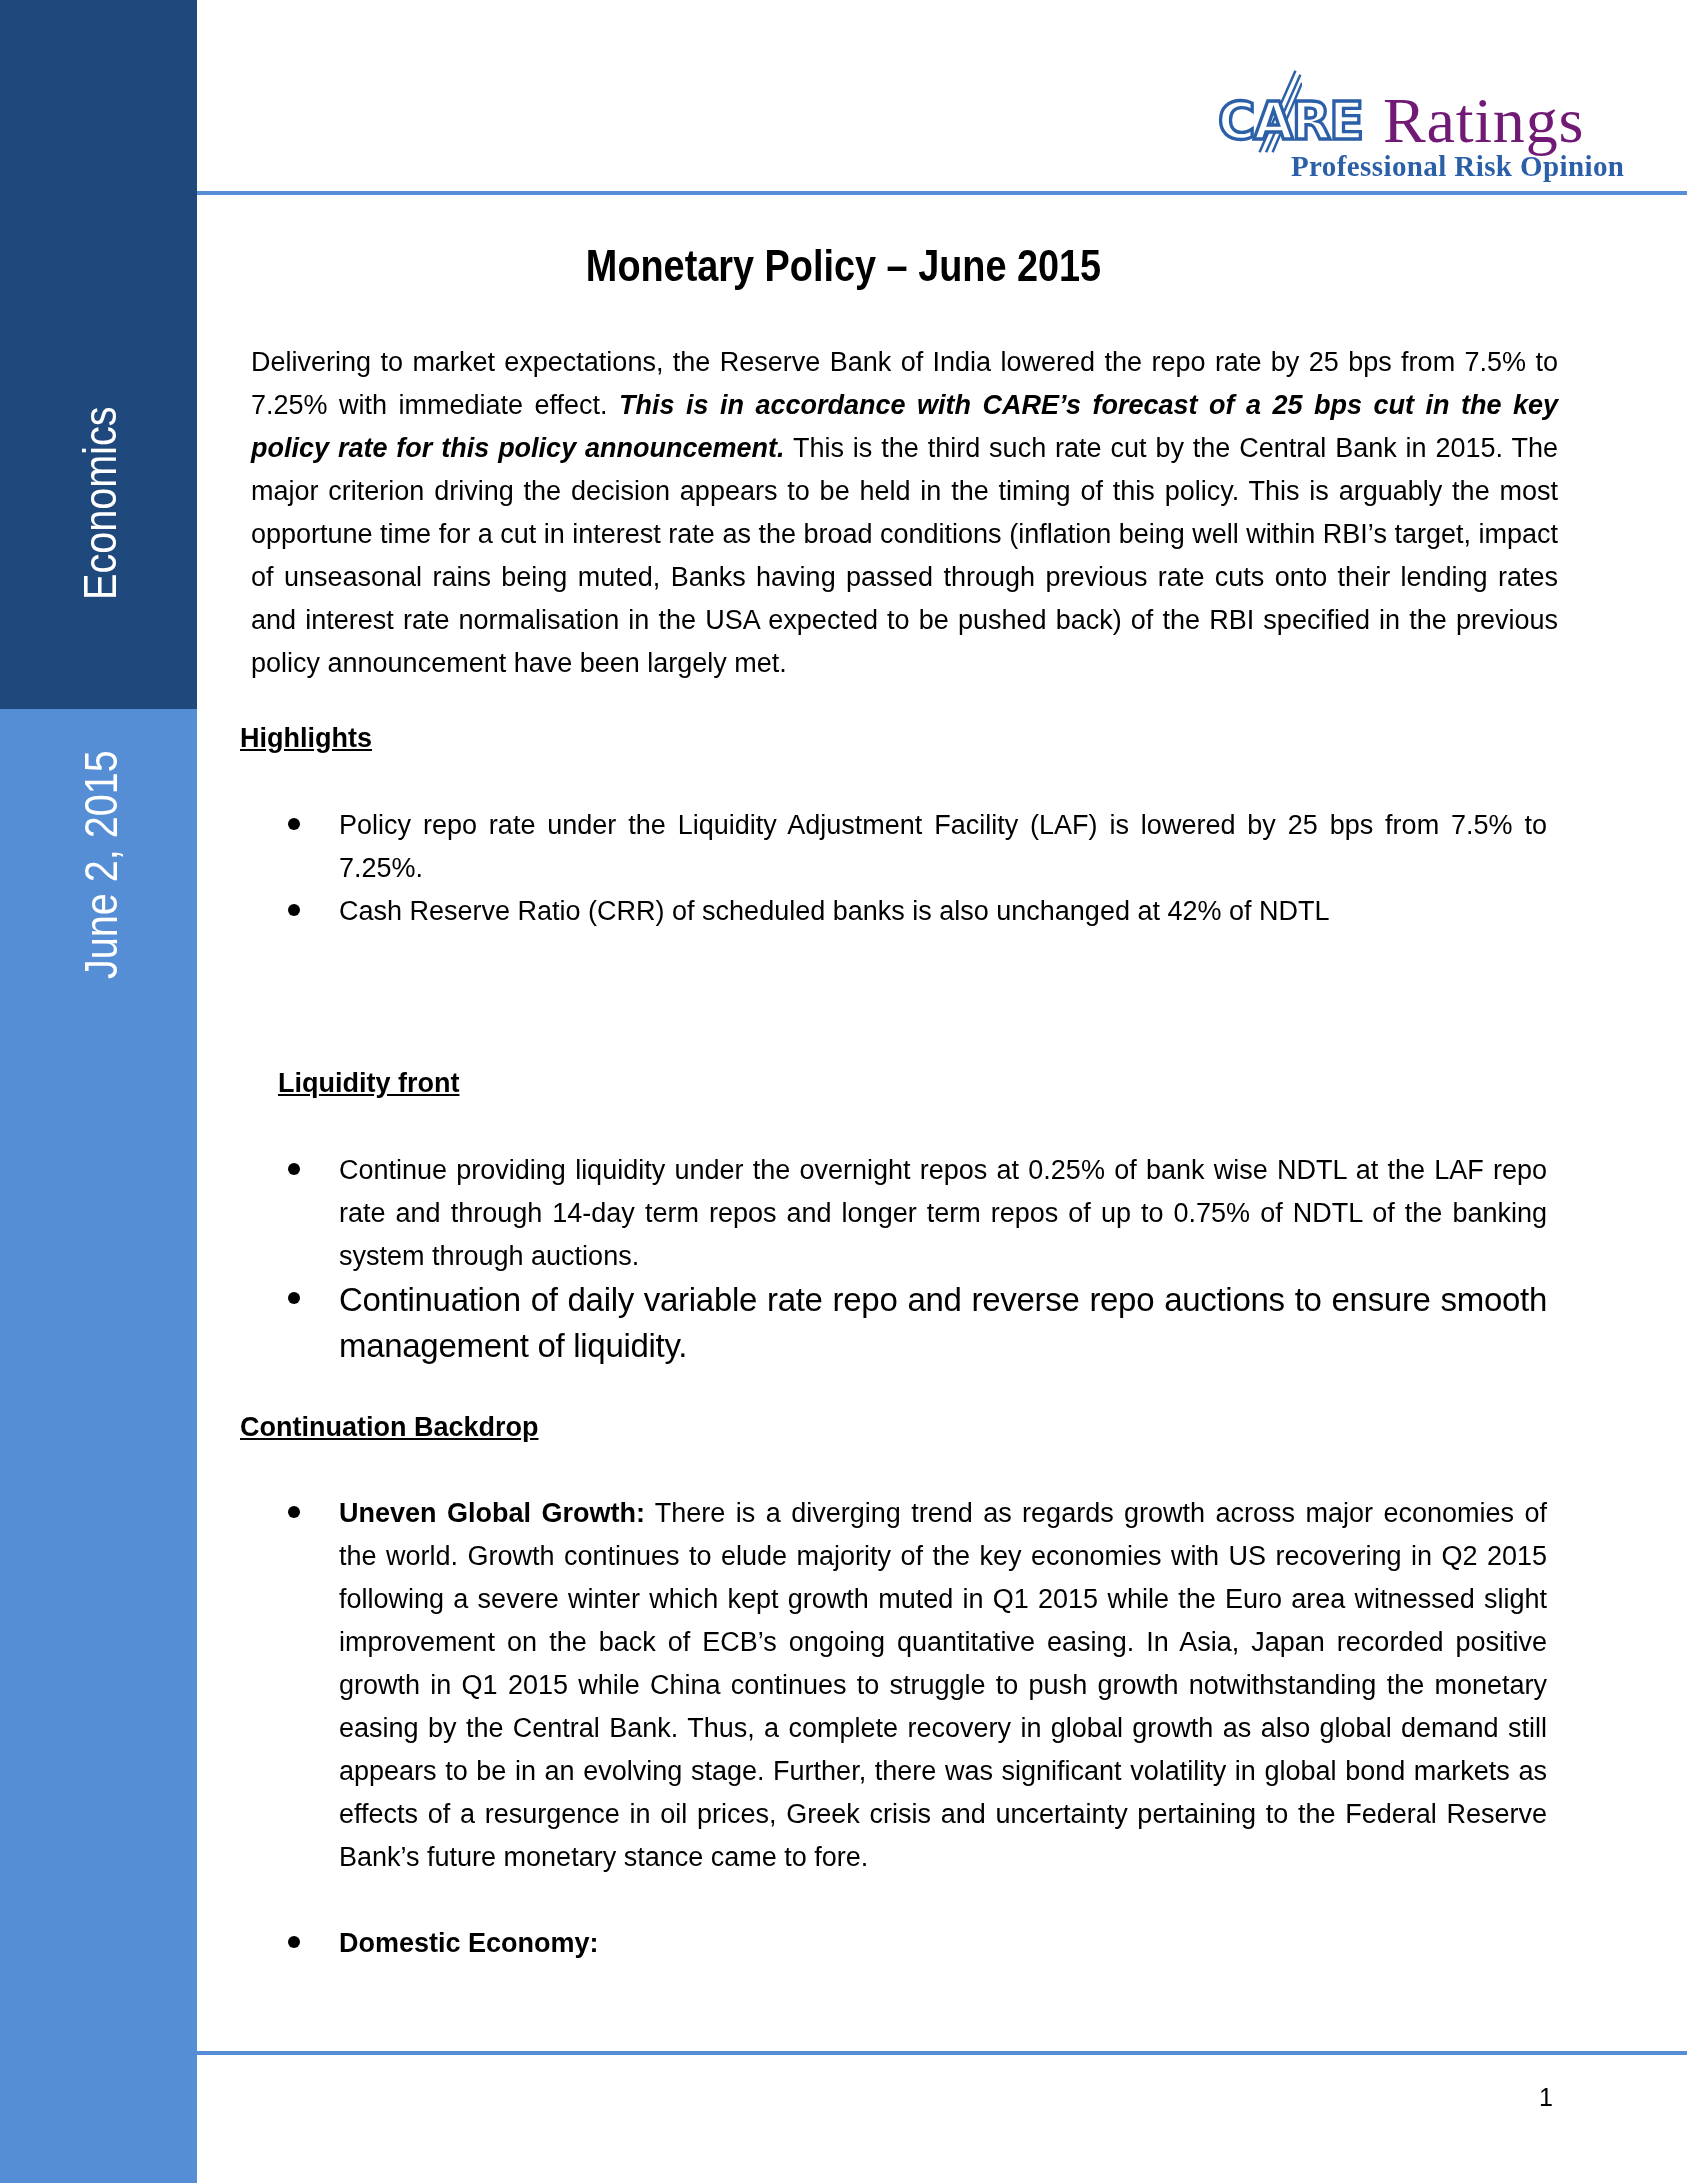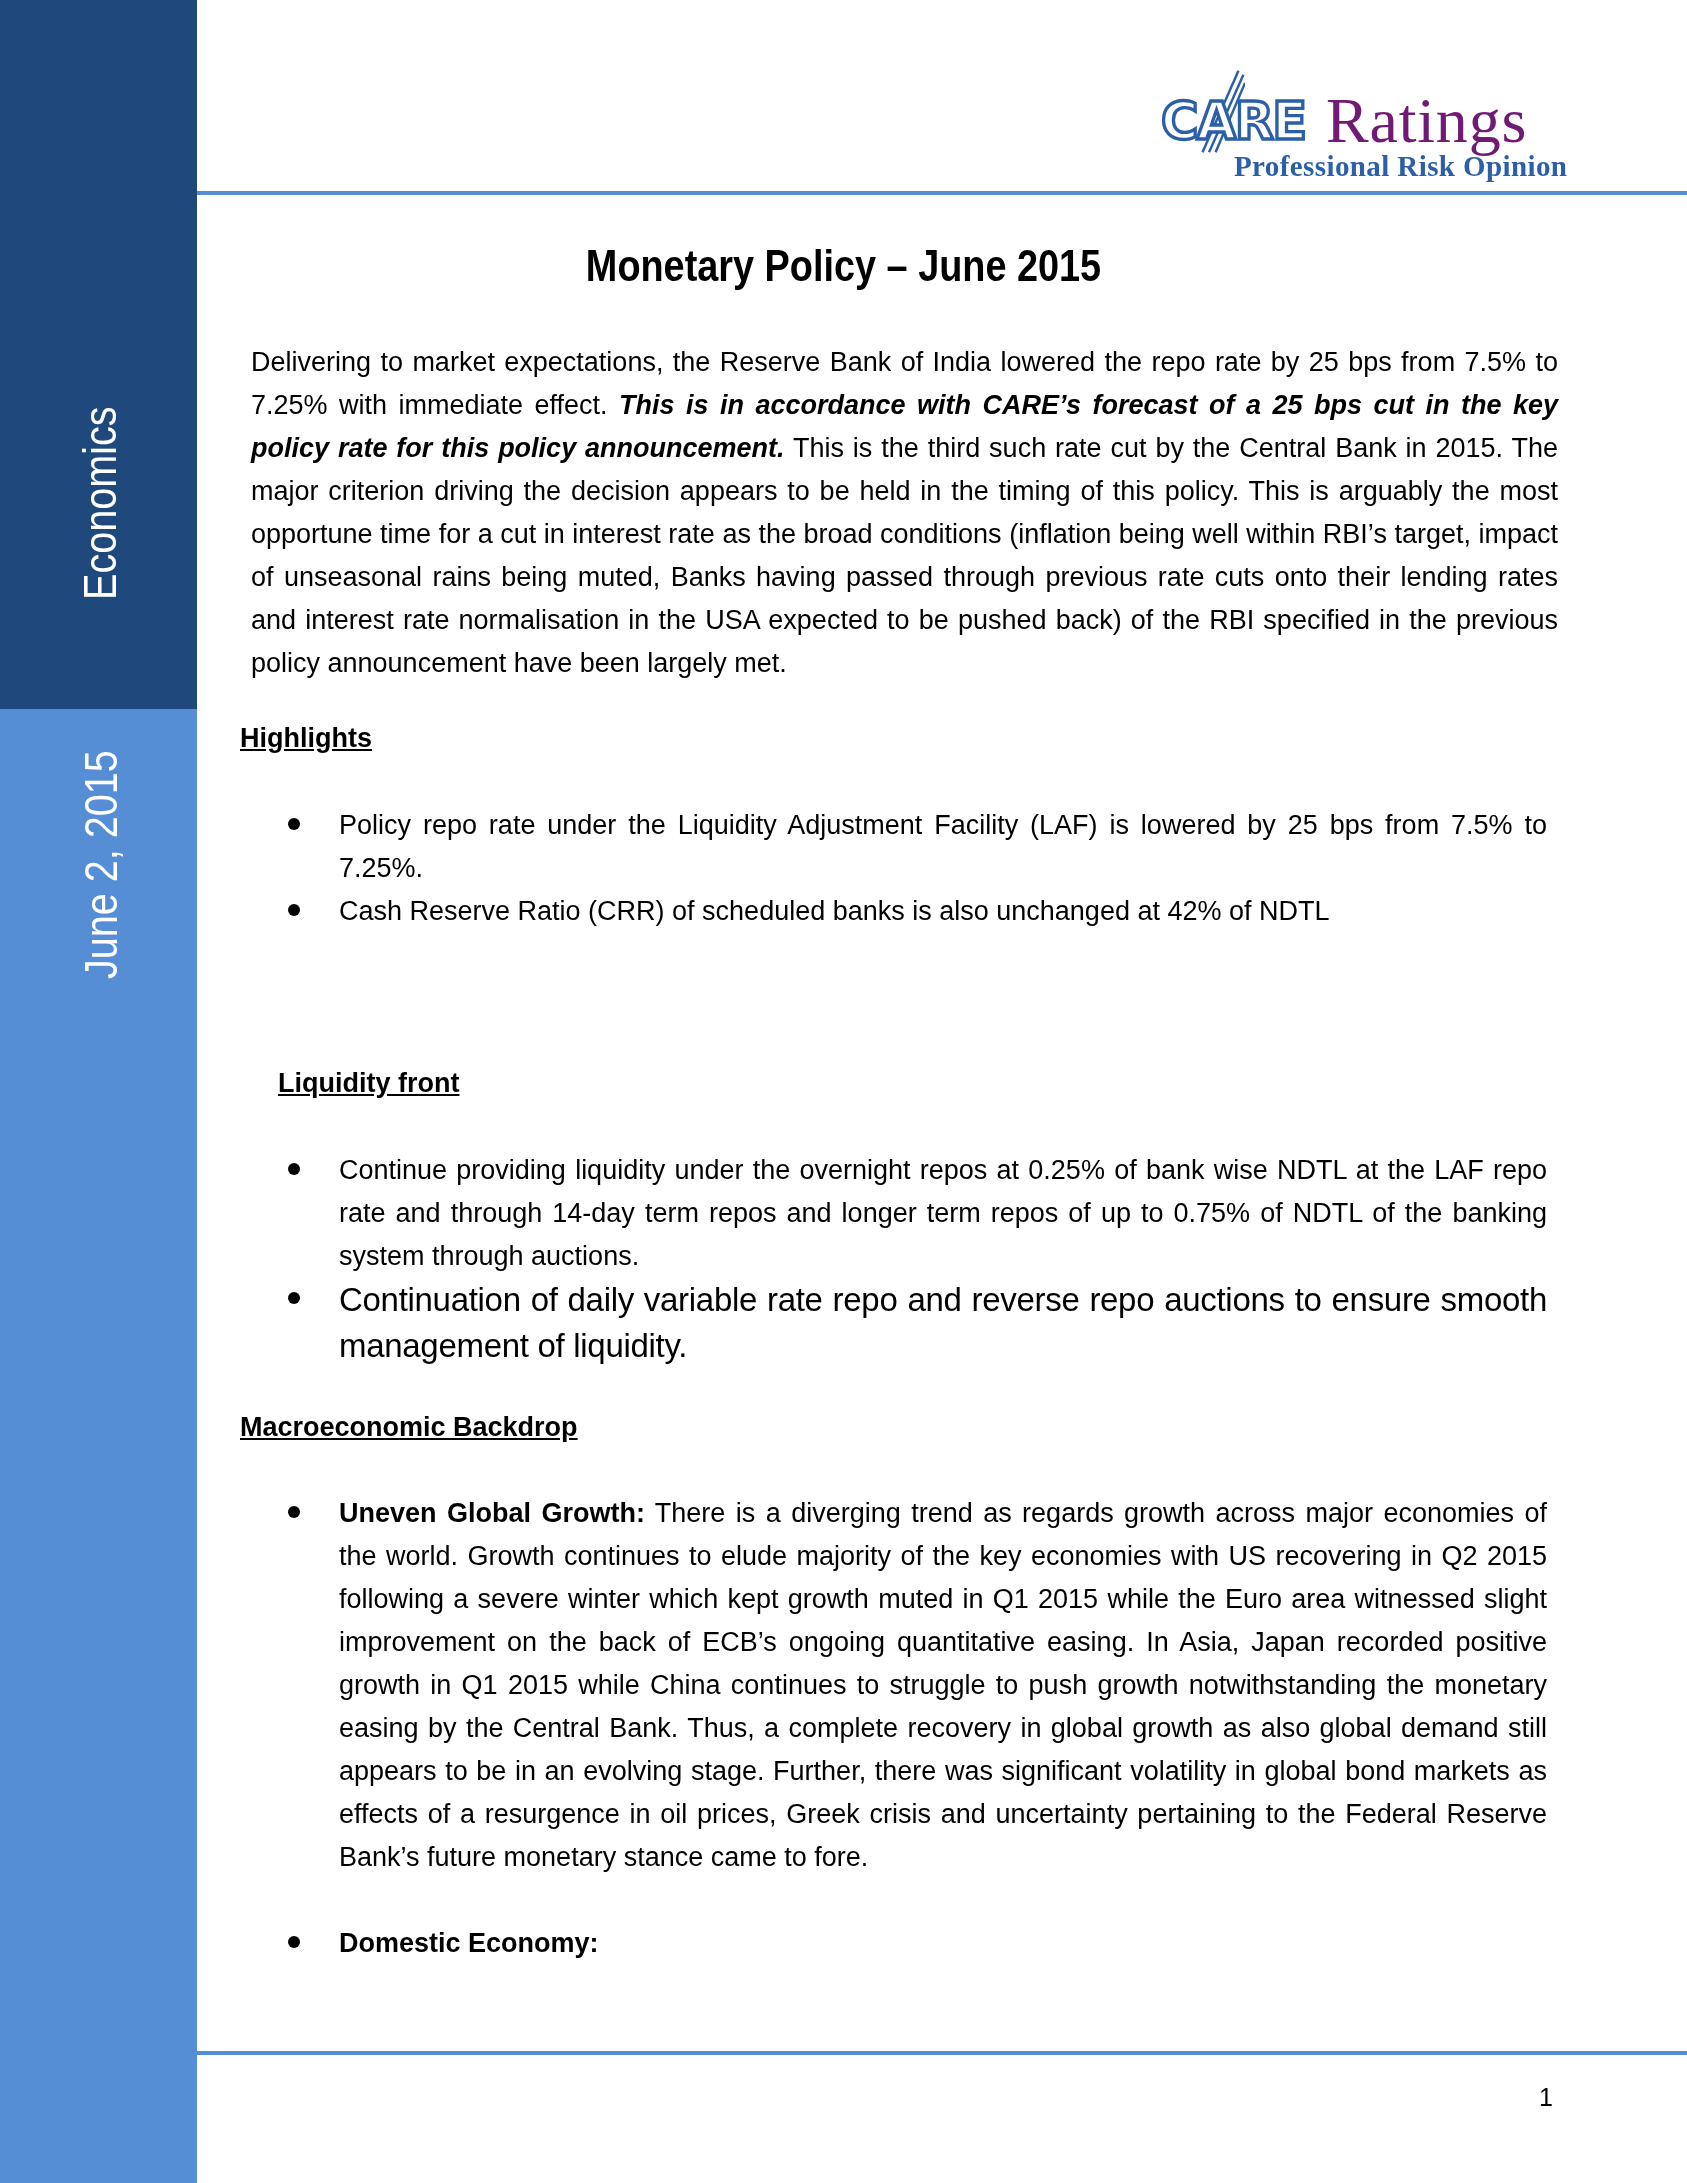--- a/index.html
+++ b/index.html
@@ -34,21 +34,21 @@
   .footer-line {
     position: absolute; left: 197px; top: 2051px; width: 1490px; height: 4.1px;
     background: #558ed5;
   }
   .page-number {
     position: absolute; left: 1528px; top: 2083px; width: 25px;
     font-size: 25px; text-align: right; color: #000;
   }
 
   
-  .logo { position: absolute; left: 1161px; top: 66px; width: 412px; height: 115px; }
+  .logo { position: absolute; left: 1218px; top: 66px; width: 412px; height: 115px; }
   .logo-care {
     position: absolute; left: 0; top: 26px;
     font-family: "DejaVu Sans", sans-serif; font-weight: bold;
     font-size: 51px; color: #2b5fa8; letter-spacing: -1.6px;
   }
   .logo-care .outline {
     color: #ffffff; -webkit-text-stroke: 3.3px #2b5fa8;
   }
   .logo-slash {
     position: absolute; left: 35px; top: 0; width: 49px; height: 91px;
@@ -131,21 +131,21 @@
   <p class="heading">Liquidity front</p>
 </div>
 <div class="content" style="top: 1149px;">
   <ul class="bullets">
     <li><span class="dot"></span><span>Continue  providing liquidity under the overnight repos at 0.25% of bank wise NDTL at the LAF repo rate and through 14-day term repos and longer term repos of up to 0.75% of NDTL of the banking system through auctions.</span></li>
     <li><span class="dot"></span><span class="narrow">Continuation of daily variable rate repo and reverse repo auctions to ensure smooth management of liquidity.</span></li>
   </ul>
 </div>
 
 <div class="content" style="top: 1406px;">
-  <p class="heading">Macroeconomic Backdrop</p>
+  <p class="heading">Continuation Backdrop</p>
 </div>
 <div class="content" style="top: 1492px;">
   <ul class="bullets">
     <li style="margin-bottom: 43px;"><span class="dot"></span><span class="b">Uneven Global Growth:</span><span> There is a diverging trend as regards growth across major economies of the world. Growth continues to elude majority of the key economies with US recovering in Q2 2015 following a severe winter which kept growth muted in Q1 2015 while the Euro area witnessed slight improvement on the back of ECB’s ongoing quantitative easing. In Asia, Japan recorded positive growth in Q1 2015 while China continues to struggle to push growth notwithstanding the monetary easing by the Central Bank. Thus, a complete recovery in global growth as also global demand still appears to be in an evolving stage. Further, there was significant volatility in global bond markets as effects of a resurgence in oil prices, Greek crisis and uncertainty pertaining to the Federal Reserve Bank’s future monetary stance came to fore.</span></li>
     <li><span class="dot"></span><span class="b">Domestic Economy:</span><span></span></li>
   </ul>
 </div>
 
 <div class="footer-line"></div>
 <div class="page-number">1</div>

